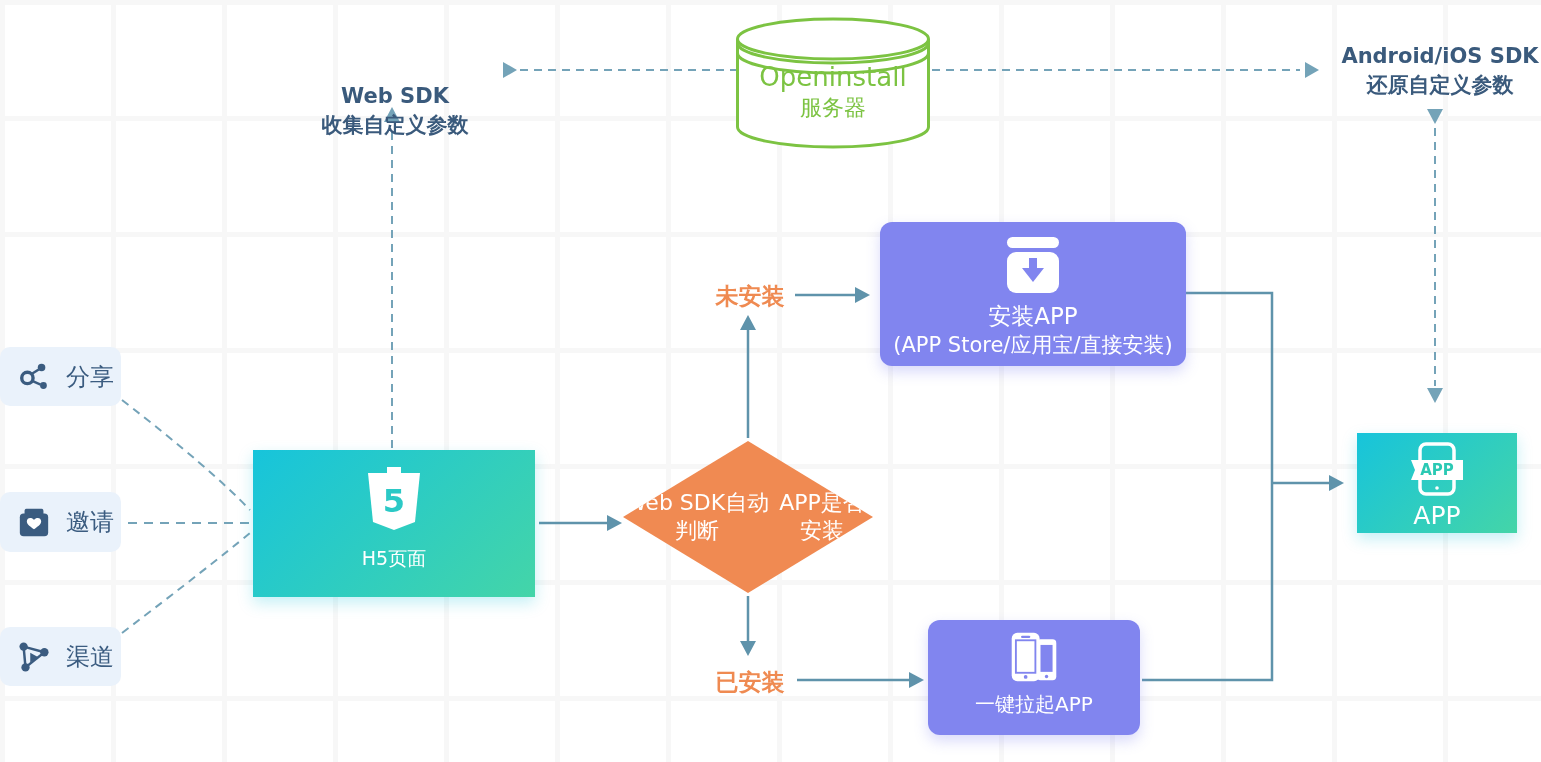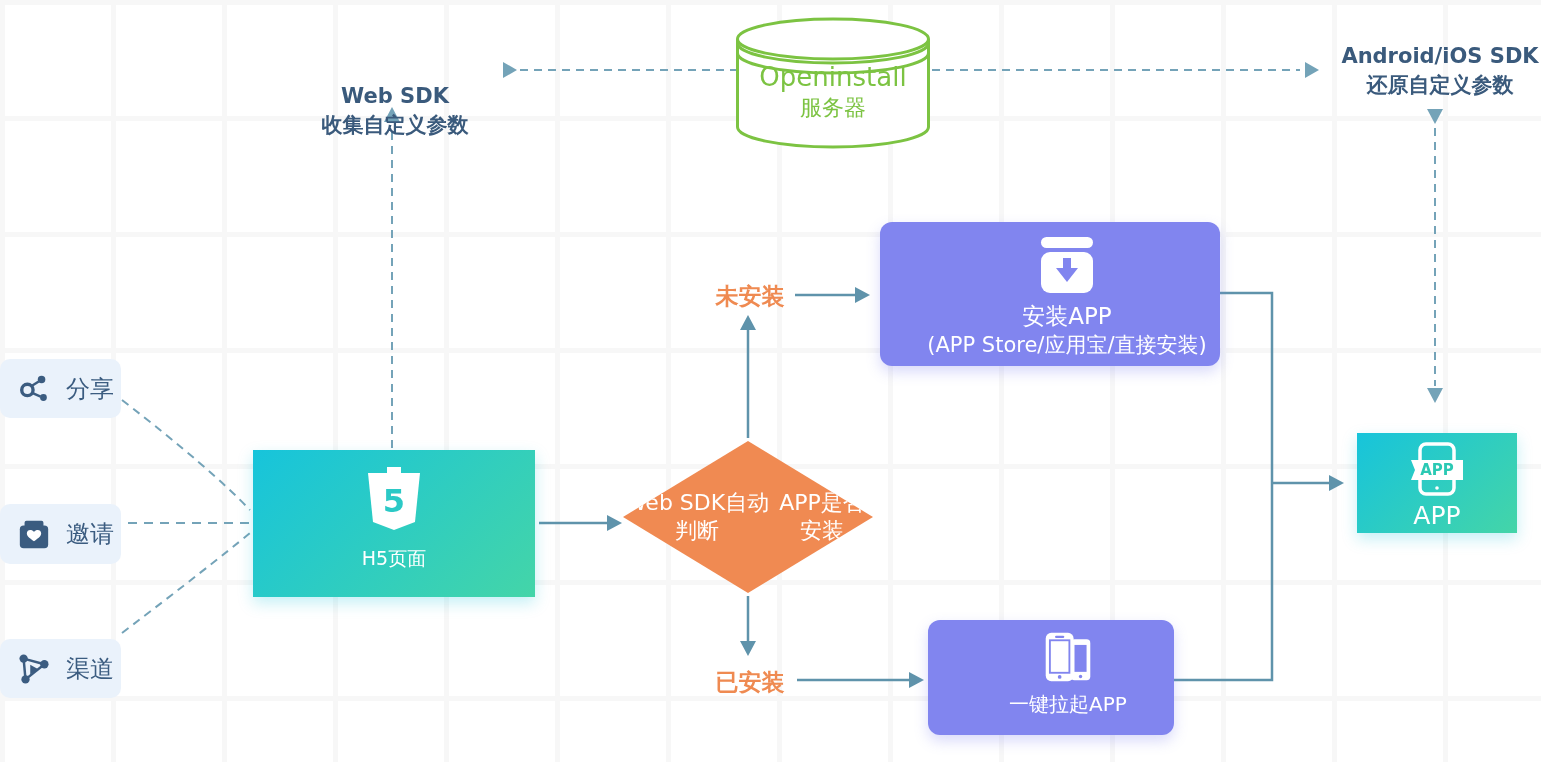--- a/index.html
+++ b/index.html
@@ -15,34 +15,34 @@
   .abs{position:absolute;}
   
   .toplabel{width:230px;text-align:center;color:#3a5a7c;font-weight:bold;font-size:21px;line-height:29px;}
   
   .server{left:735px;top:16px;width:196px;height:134px;}
   .server .stext{position:absolute;left:0;right:0;top:46px;text-align:center;color:#7cc342;}
   .server .s1{font-size:26px;font-weight:500;line-height:30px;}
   .server .s2{font-size:22px;font-weight:500;line-height:28px;margin-top:2px;}
   
   .src{left:0;width:121px;height:59px;background:#eaf2fb;border-radius:10px;
-       display:flex;align-items:center;gap:15px;padding-left:17px;box-sizing:border-box;margin-top:12px;}
+       display:flex;align-items:center;gap:15px;padding-left:17px;box-sizing:border-box;}
   .src span{color:#3b5c80;font-size:24px;}
   
   .tealbox{background:linear-gradient(135deg,#17c4db 0%,#44d5a8 100%);border-radius:0;
            color:#fff;display:flex;flex-direction:column;align-items:center;
            box-shadow:0 6px 14px rgba(23,196,219,.25);}
   .h5node{left:253px;top:450px;width:282px;height:147px;}
   .h5node .t1{font-size:19px;line-height:30px;margin-top:12px;}
   .h5node .t2{font-size:24px;line-height:30px;}
   .appnode{left:1357px;top:433px;width:160px;height:100px;}
   .appnode .t1{font-size:25px;line-height:28px;margin-top:4px;}
   
   .purplebox{background:#8185ef;border-radius:12px;color:#fff;display:flex;flex-direction:column;
-             align-items:center;box-shadow:0 6px 14px rgba(129,133,239,.3);padding-left:34px;}
+             align-items:center;box-shadow:0 6px 14px rgba(129,133,239,.3);}
   .installnode{left:880px;top:222px;width:306px;height:144px;}
   .installnode .t1{font-size:23px;line-height:30px;margin-top:8px;}
   .installnode .t2{font-size:21px;line-height:28px;white-space:nowrap;}
   .launchnode{left:928px;top:620px;width:212px;height:115px;}
   .launchnode .t1{font-size:20px;line-height:30px;margin-top:6px;}
   
   .diamond{left:623px;top:441px;width:250px;height:152px;background:#f08a52;
            clip-path:polygon(50% 0,100% 50%,50% 100%,0 50%);
            display:flex;flex-direction:row;align-items:center;justify-content:center;color:#fff;}
   .diamond .t{font-size:22px;line-height:28px;text-align:center;}

